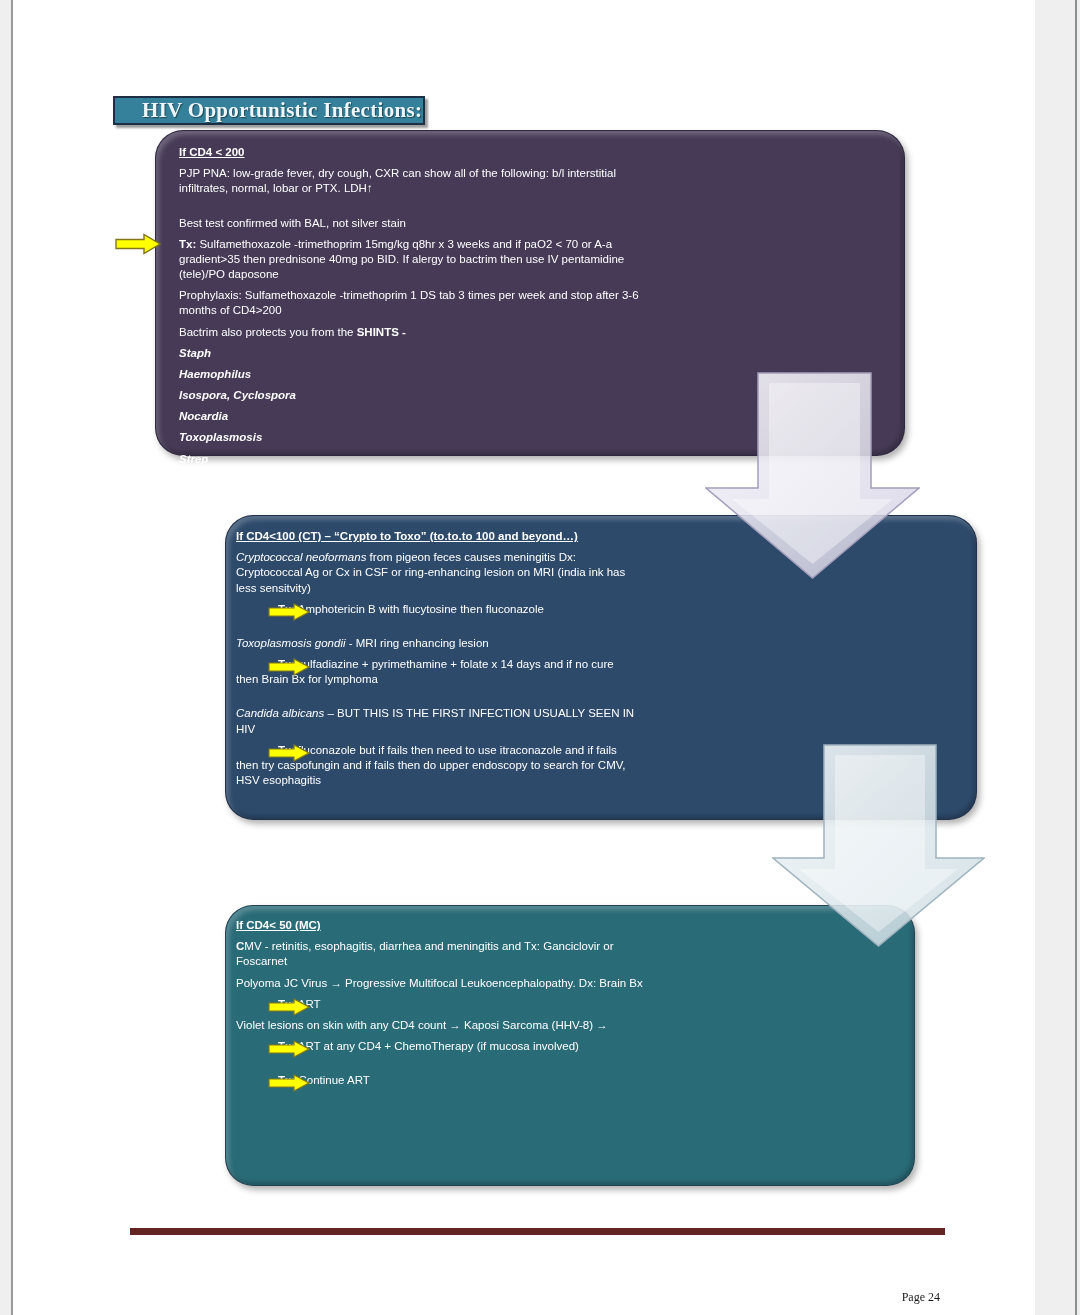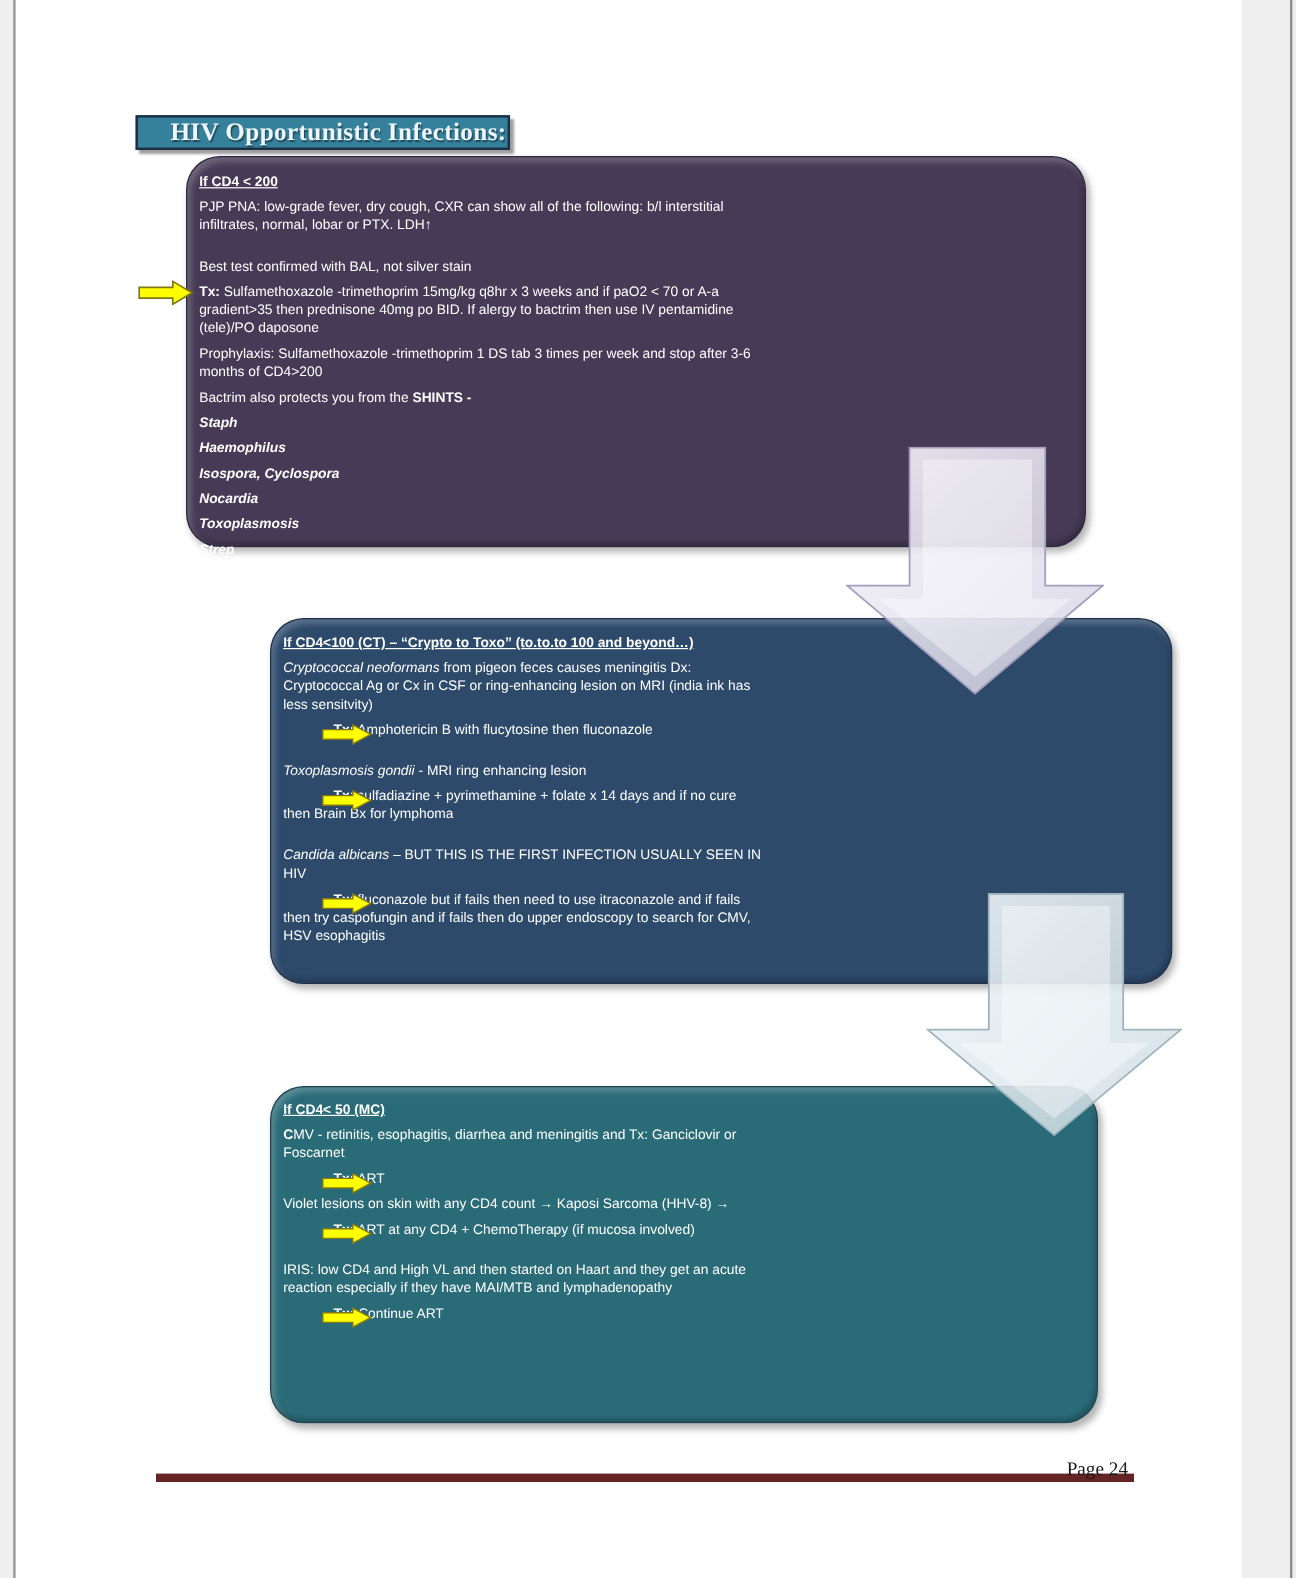--- a/index.html
+++ b/index.html
@@ -37,39 +37,39 @@
                3px 4px 6px rgba(0,0,0,.30);
   }
   .box p{margin:0 0 6px 0;font-size:11.5px;line-height:1.32;}
   .box .heading{font-weight:bold;text-decoration:underline;}
   .box .spacer{height:13px;margin:0;}
   .bi{font-weight:bold;font-style:italic;}
   .ital{font-style:italic;}
   b{font-weight:bold;text-align:right;}
 
   .box1{left:155px;top:130px;width:750px;height:326px;background:#463A56;padding:14px 10px 8px 10px;z-index:1;}
-  .box1 p{max-width:470px;}
+  .box1 p{max-width:470px;margin-left:13px;}
   .box2{left:225px;top:515px;width:752px;height:305px;background:#2D4A6B;padding:13px 10px 8px 10px;z-index:2;}
   .box2 p{max-width:402px;}
   .box3{left:225px;top:905px;width:690px;height:281px;background:#2A6B78;padding:12px 10px 8px 10px;z-index:3;}
   .box3 p{max-width:425px;}
 
   .tx{position:relative;text-indent:42px;}
   .tx .yarrow{position:absolute;left:-10px;top:1px;}
 
   .ext-arrow{position:absolute;left:115px;top:233px;z-index:4;}
 
   .big-arrow{position:absolute;z-index:5;}
   .big-arrow.a1{left:705px;top:372px;}
   .big-arrow.a2{left:772px;top:744px;}
 
   .footer-rule{position:absolute;left:130px;top:1228px;width:815px;height:7px;background:#632423;}
   .page-number{
-    position:absolute;left:130px;top:1216px;width:810px;text-align:right;
-    font-family:"Liberation Serif", serif;font-size:16px;color:#1a1a1a;
+    position:absolute;left:130px;top:1290px;width:810px;text-align:right;
+    font-family:"Liberation Serif", serif;font-size:12px;color:#1a1a1a;
   }
 </style>
 </head>
 <body>
 
 <div>
 
   <div class="margin-strip left"></div>
   <div class="margin-strip right"></div>
   <div class="edge-line"></div>
@@ -140,29 +140,29 @@
         </linearGradient>
       </defs>
       <polygon points="52,1 164,1 164,114 212,114 106.5,202 1,114 52,114" fill="url(#g2)" stroke="#9fb3be" stroke-width="1.5"></polygon>
       <polygon points="63,11 153,11 153,125 186,125 106.5,188 27,125 63,125" fill="#ffffff" opacity="0.38"></polygon>
     </svg>
   </div>
 
   <div class="box box3">
     <p class="heading">If CD4&lt; 50 (MC)</p>
     <p><b>C</b><span>MV - retinitis, esophagitis, diarrhea and meningitis and Tx: Ganciclovir or Foscarnet</span></p>
+    <p>Polyoma JC Virus → Progressive Multifocal Leukoencephalopathy. Dx: Brain Bx</p>
     <p class="tx"><span class="yarrow"><svg width="42" height="18" viewBox="0 0 42 18">
             <polygon points="1,5 26,5 26,1 41,9 26,17 26,13 1,13" fill="#FFFF00" stroke="#827717" stroke-width="1.2"></polygon>
           </svg></span><b>Tx:</b><span> ART</span></p>
     <p>Violet lesions on skin with any CD4 count → Kaposi Sarcoma  (HHV-8) →</p>
     <p class="tx"><span class="yarrow"><svg width="42" height="18" viewBox="0 0 42 18">
             <polygon points="1,5 26,5 26,1 41,9 26,17 26,13 1,13" fill="#FFFF00" stroke="#827717" stroke-width="1.2"></polygon>
           </svg></span><b>Tx:</b><span>  ART at any CD4 + ChemoTherapy (if mucosa involved)</span></p>
     <p class="spacer"></p>
-    <p>IRIS: low CD4 and High VL and then started on Haart and they get an acute reaction especially if they have MAI/MTB and lymphadenopathy</p>
     <p class="tx"><span class="yarrow"><svg width="42" height="18" viewBox="0 0 42 18">
             <polygon points="1,5 26,5 26,1 41,9 26,17 26,13 1,13" fill="#FFFF00" stroke="#827717" stroke-width="1.2"></polygon>
           </svg></span><b>Tx:</b><span> Continue ART</span></p>
   </div>
 
   <div class="footer-rule"></div>
   <div class="page-number">Page 24</div>
 
 </div>
 

